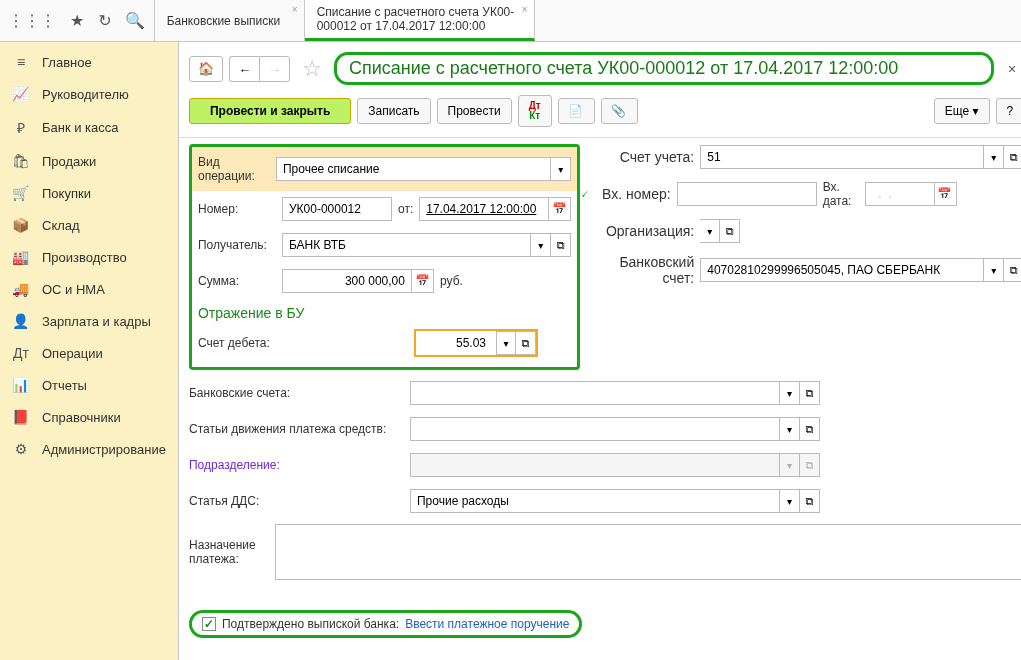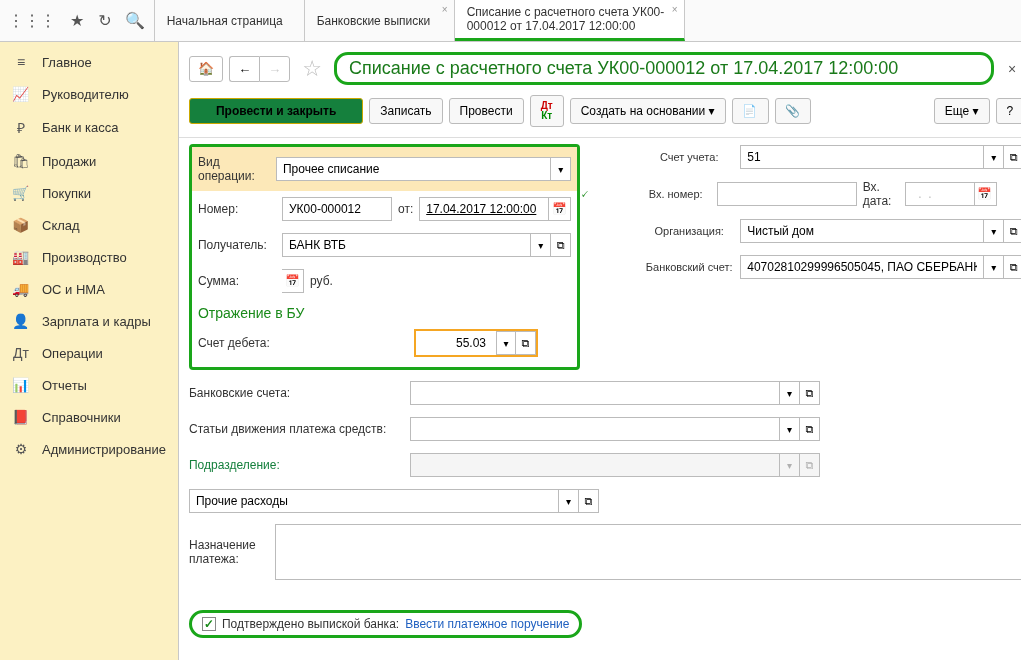--- a/index.html
+++ b/index.html
@@ -18,61 +18,58 @@
 .content { flex: 1; display: flex; flex-direction: column; }
 .header-row { display: flex; align-items: center; padding: 10px 10px 6px 10px; gap: 6px; }
 .btn-icon { border: 1px solid #bbb; background: #fff; padding: 3px 8px; height: 26px; cursor: pointer; border-radius: 3px; font-size: 13px; }
 .nav-group { display: flex; }
 .nav-group .btn-icon:first-child { border-radius: 3px 0 0 3px; border-right: none; }
 .nav-group .btn-icon:last-child { border-radius: 0 3px 3px 0; }
 .star-off { font-size: 22px; color: #bbb; cursor: pointer; padding: 0 6px; }
 .title-box { border: 3px solid #1aa61a; border-radius: 14px; padding: 3px 12px; font-size: 18px; color: #1a7a1a; flex: 1; }
 .close-x { font-size: 14px; color: #555; cursor: pointer; padding: 0 8px; }
 .toolbar { display: flex; align-items: center; padding: 4px 10px 10px 10px; gap: 6px; border-bottom: 1px solid #ddd; }
-.btn-yellow { background: #15803d; border: 1px solid #caa800; padding: 5px 26px; font-weight: bold; font-size: 12px; border-radius: 3px; cursor: pointer; }
+.btn-yellow { background: #bef264; border: 1px solid #caa800; padding: 5px 20px; font-weight: bold; font-size: 12px; border-radius: 3px; cursor: pointer; }
 .btn { background: #f8f8f8; border: 1px solid #bbb; padding: 5px 10px; font-size: 12px; border-radius: 3px; cursor: pointer; }
 .spacer { flex: 1; }
 .form-area { padding: 6px 10px; overflow: auto; }
 .row { display: flex; align-items: center; margin-bottom: 10px; min-height: 26px; gap: 6px; }
 .lbl { width: 78px; font-size: 12px; color: #333; }
 .input { border: 1px solid #bbb; height: 24px; padding: 2px 6px; font-size: 12px; background: #fff; }
 .input-right { text-align: right; }
 .dd-btn { border: 1px solid #bbb; border-left: none; width: 20px; height: 24px; background: #fff; cursor: pointer; font-size: 10px; }
 .mag-btn { border: 1px solid #bbb; border-left: none; width: 20px; height: 24px; background: #fff; cursor: pointer; font-size: 11px; }
 .cal-btn { border: 1px solid #bbb; border-left: none; width: 22px; height: 24px; background: #fff; cursor: pointer; font-size: 12px; }
 .green-box { border: 3px solid #1aa61a; border-radius: 4px; padding: 0; position: relative; }
 .yellow-band { background: #fce8b8; padding: 8px 6px; display: flex; align-items: center; }
 .inner-row { padding: 6px 6px; display: flex; align-items: center; gap: 6px; }
 .section-h { color: #1a8a1a; font-size: 14px; padding: 6px 6px 2px 6px; }
 .yellow-outline { border: 2px solid #f5a623; display: flex; }
-.right-lbl { width: 90px; text-align: center; font-size: 11px; margin-left: 40px; }
+.right-lbl { width: 90px; text-align: right; font-size: 14px; }
 .two-col-row { display: flex; gap: 24px; margin-bottom: 10px; align-items: flex-start; }
 .col { flex: 1; }
 .wide-lbl { width: 150px; font-size: 12px; }
-.gray-lbl { color: #15803d; }
+.gray-lbl { color: #6d28d9; }
 .link { color: #2060c0; cursor: pointer; }
 .check-row { display: inline-flex; align-items: center; gap: 6px; border: 3px solid #1aa61a; border-radius: 14px; padding: 4px 10px; margin: 20px 0 0 0; }
 .checkbox { width: 14px; height: 14px; border: 1px solid #888; display: inline-flex; align-items: center; justify-content: center; color: #1a8a1a; font-size: 12px; font-weight: bold; }
 .field-group { display: flex; }
 </style>
 </head>
 <body>
 
 <div class="topbar">
   <div class="topbar-icons">
     <span>⋮⋮⋮</span>
     <span>★</span>
     <span>↻</span>
     <span>🔍</span>
   </div>
   <div class="tabs">
     <div class="tab">
-        <span>Начальная страница</span>
-      </div>
-    <div class="tab">
         <span>Банковские выписки</span>
         <span class="tab-close">×</span>
       </div>
     <div class="tab active">
         <span>Списание с расчетного счета УК00-000012 от 17.04.2017 12:00:00</span>
         <span class="tab-close">×</span>
       </div>
   </div>
 </div>
 
@@ -142,21 +139,20 @@
       <span class="star-off">☆</span>
       <div class="title-box">Списание с расчетного счета УК00-000012 от 17.04.2017 12:00:00</div>
       <span class="close-x">×</span>
     </div>
 
     <div class="toolbar">
       <button class="btn-yellow">Провести и закрыть</button>
       <button class="btn">Записать</button>
       <button class="btn">Провести</button>
       <button class="btn" style="color:#c00;font-weight:bold;font-size:10px;line-height:1">Дт<br><span style="color:#080">Кт</span></button>
-      <button class="btn"><span>Создать на основании</span> ▾</button>
       <button class="btn">📄</button>
       <button class="btn">📎</button>
       <div class="spacer"></div>
       <button class="btn"><span>Еще</span> ▾</button>
       <button class="btn">?</button>
     </div>
 
     <div class="form-area">
       <div class="two-col-row">
         <div class="col">
@@ -181,20 +177,21 @@
               <span class="lbl">Получатель:</span>
               <div class="field-group" style="flex:1">
                 <input class="input" style="flex: 1 1 0%;" value="БАНК ВТБ">
                 <button class="dd-btn">▾</button>
                 <button class="mag-btn">⧉</button>
               </div>
             </div>
             <div class="inner-row">
               <span class="lbl">Сумма:</span>
               <div class="field-group">
+                <input class="input input-right" style="width: 130px;" value="300 000,00">
                 <button class="cal-btn">📅</button>
               </div>
               <span>руб.</span>
             </div>
             <div class="section-h">Отражение в БУ</div>
             <div class="inner-row" style="padding-bottom:10px">
               <span style="width:210px">Счет дебета:</span>
               <div class="yellow-outline">
                 <input class="input" style="width: 80px; border: none; padding-left: 40px;" value="55.03">
                 <button class="dd-btn" style="border-left:1px solid #bbb">▾</button>
@@ -219,21 +216,20 @@
             <input class="input" style="width: 140px;" value="">
             <span style="width:36px;">Вх. дата:</span>
             <div class="field-group">
               <input class="input" style="width: 70px; color: rgb(187, 187, 187);" value="  .  .    ">
               <button class="cal-btn">📅</button>
             </div>
           </div>
           <div class="row">
             <span class="right-lbl">Организация:</span>
             <div class="field-group" style="flex:1">
-              <input class="input" style="flex: 1 1 0%;" value="Чистый дом">
               <button class="dd-btn">▾</button>
               <button class="mag-btn">⧉</button>
             </div>
           </div>
           <div class="row">
             <span class="right-lbl">Банковский счет:</span>
             <div class="field-group" style="flex:1">
               <input class="input" style="flex: 1 1 0%;" value="40702810299996505045, ПАО СБЕРБАНК">
               <button class="dd-btn">▾</button>
               <button class="mag-btn">⧉</button>
@@ -260,20 +256,21 @@
       </div>
       <div class="row">
         <span class="wide-lbl gray-lbl" style="width:215px">Подразделение:</span>
         <div class="field-group" style="width:410px">
           <input class="input" style="flex: 1 1 0%; background: rgb(245, 245, 245);" disabled="" value="">
           <button class="dd-btn" style="background:#f5f5f5" disabled="">▾</button>
           <button class="mag-btn" style="background:#f5f5f5" disabled="">⧉</button>
         </div>
       </div>
       <div class="row">
+        <span class="wide-lbl" style="width:215px">Статья ДДС:</span>
         <div class="field-group" style="width:410px">
           <input class="input" style="flex: 1 1 0%;" value="Прочие расходы">
           <button class="dd-btn">▾</button>
           <button class="mag-btn">⧉</button>
         </div>
       </div>
       <div class="row" style="align-items:center">
         <span class="wide-lbl" style="width:80px">Назначение платежа:</span>
         <textarea class="input" style="flex: 1 1 0%; height: 56px; resize: none;"></textarea>
       </div>

